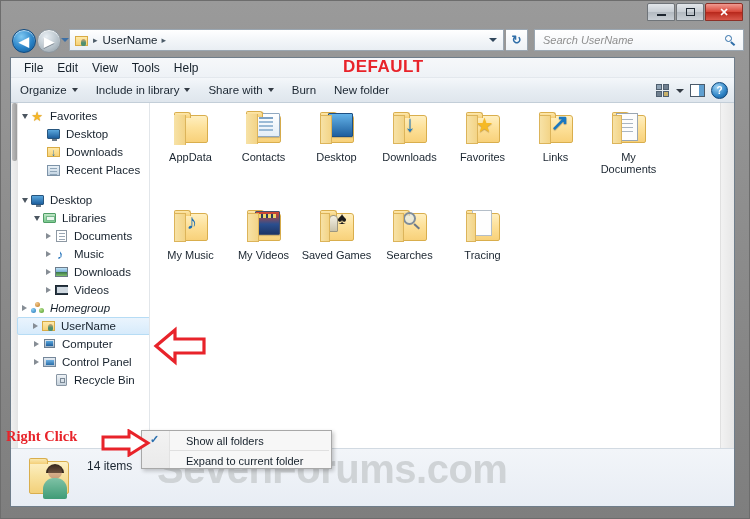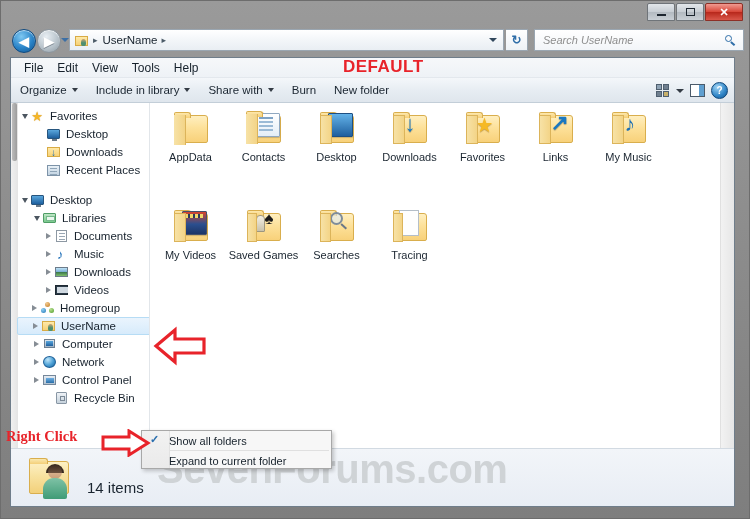--- a/index.html
+++ b/index.html
@@ -421,21 +421,21 @@
   }
   .spers .hair{
     position:absolute;left:3px;top:-1px;width:18px;height:9px;border-radius:9px 9px 0 0;
     background:#3a2b20;
   }
   .spers .body{
     position:absolute;left:0;top:13px;width:24px;height:21px;border-radius:11px 11px 2px 2px;
     background:linear-gradient(180deg,#7fc2a6 0%,#3f9b76 100%);
   }
   .itemcount{
-    position:absolute;left:76px;top:10px;font-size:15px;color:#1a2530;margin-top:20px;
+    position:absolute;left:76px;top:10px;font-size:12px;color:#1a2530;
   }
   .watermark{
     position:absolute;left:146px;top:-2px;
     font-size:40px;font-weight:bold;color:#cfd3d6;
     letter-spacing:-.5px;white-space:nowrap;
     font-family:"Liberation Sans", sans-serif;
     user-select:none;
   }
 
   
@@ -447,21 +447,21 @@
   }
   .ctxmenu::before{
     content:"";position:absolute;left:0;top:0;width:27px;height:100%;
     background:linear-gradient(180deg,#f2f2f2,#eaeaea);
     border-right:1px solid #e2e2e2;
   }
   .ctxitem{
     position:relative;height:19px;display:flex;align-items:center;
     font-size:11px;color:#16212b;
   }
-  .ctxitem .lbl{margin-left:27px;}
+  .ctxitem .lbl{margin-left:44px;}
   .ctxcheck{
     position:absolute;left:8px;top:3px;width:11px;height:11px;
     color:#2b6fae;font-size:11px;line-height:11px;font-weight:bold;
   }
   .ctxsep{height:1px;background:#e0e0e0;margin:0 2px;}
 
   
   .redlabel{
     position:absolute;left:5px;top:427px;font-size:14.5px;font-weight:bold;color:#e8232a;
     font-family:"Liberation Serif", serif;letter-spacing:0;
@@ -651,21 +651,21 @@
             </div>
             <div class="trow" style="padding-left:24px;">
               <span class="expander">
                   <span class="exp-closed"></span>
                 </span>
               <span class="ticon">
                   <span class="vidico"></span>
                 </span>
               <span class="tlabel">Videos</span>
             </div>
-            <div class="trow" style="padding-left:10px;">
+            <div class="trow" style="padding-left:0;font-style:italic;">
               <span class="expander">
                   <span class="exp-closed"></span>
                 </span>
               <span class="ticon">
                   <span class="hgico">
                     <i></i>
                     <i></i>
                     <i></i>
                   </span>
                 </span>
@@ -687,29 +687,20 @@
               <span class="ticon">
                   <span class="compico"></span>
                 </span>
               <span class="tlabel">Computer</span>
             </div>
             <div class="trow" style="padding-left:12px;">
               <span class="expander">
                   <span class="exp-closed"></span>
                 </span>
               <span class="ticon">
-                  <span class="netico"></span>
-                </span>
-              <span class="tlabel">Network</span>
-            </div>
-            <div class="trow" style="padding-left:12px;">
-              <span class="expander">
-                  <span class="exp-closed"></span>
-                </span>
-              <span class="ticon">
                   <span class="cpico"></span>
                 </span>
               <span class="tlabel">Control Panel</span>
             </div>
             <div class="trow" style="padding-left:24px;">
               <span class="expander"></span>
               <span class="ticon">
                   <span class="binico"></span>
                 </span>
               <span class="tlabel">Recycle Bin</span>
@@ -770,20 +761,28 @@
 
             <div class="tile">
               <span class="big">
                 <span class="bf"></span>
                   <span class="linkbig">↗</span>
                   <span style="position:absolute;left:4px;top:4px;width:12px;height:29px;background:linear-gradient(90deg,#f7e2a6,#f3d487);border:1px solid #dcb45a;box-sizing:border-box;"></span>
               </span>
               <span class="cap">Links</span>
             </div>
 
+            <div class="tile">
+              <span class="big">
+                <span class="bf"></span>
+                  <span class="docsheet"></span>
+                  <span style="position:absolute;left:4px;top:4px;width:10px;height:29px;background:linear-gradient(90deg,#f7e2a6,#f3d487);border:1px solid #dcb45a;box-sizing:border-box;"></span>
+              </span>
+              <span class="cap">My Documents</span>
+            </div>
 
             <div class="tile">
               <span class="big">
                 <span class="bf"></span>
                   <span class="notebig">♪</span>
                   <span style="position:absolute;left:4px;top:4px;width:12px;height:29px;background:linear-gradient(90deg,#f7e2a6,#f3d487);border:1px solid #dcb45a;box-sizing:border-box;"></span>
               </span>
               <span class="cap">My Music</span>
             </div>
 

